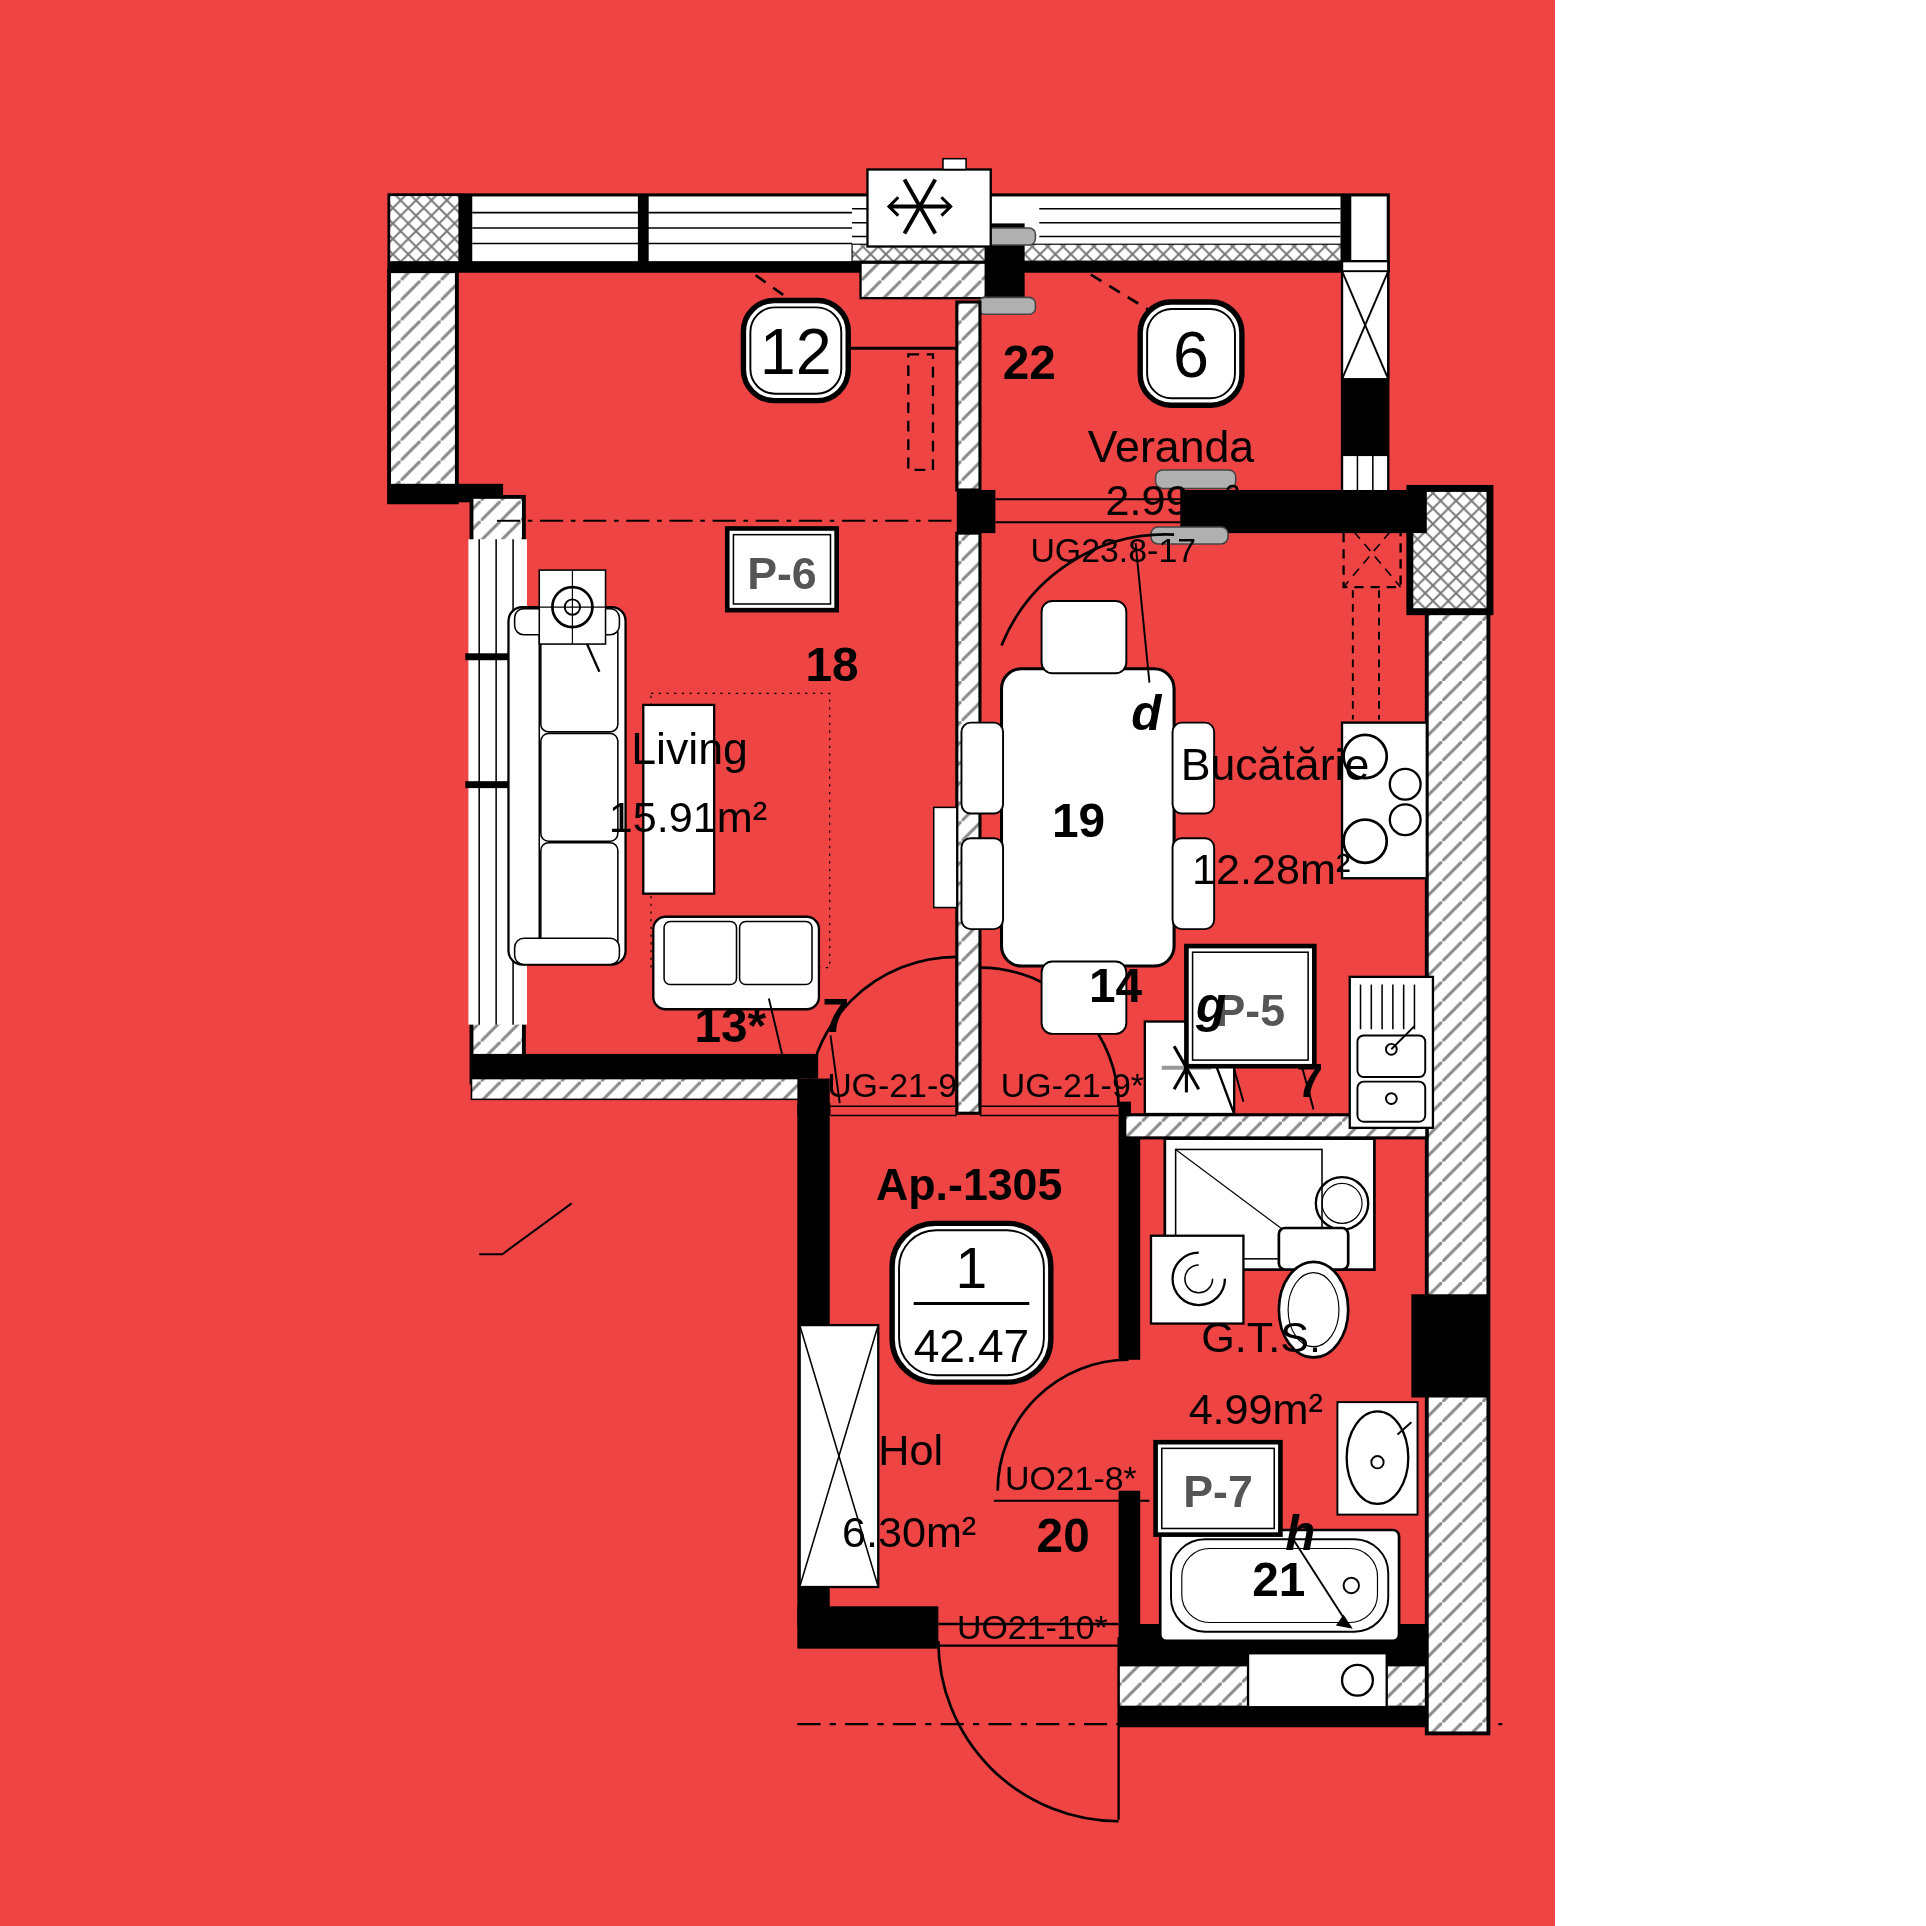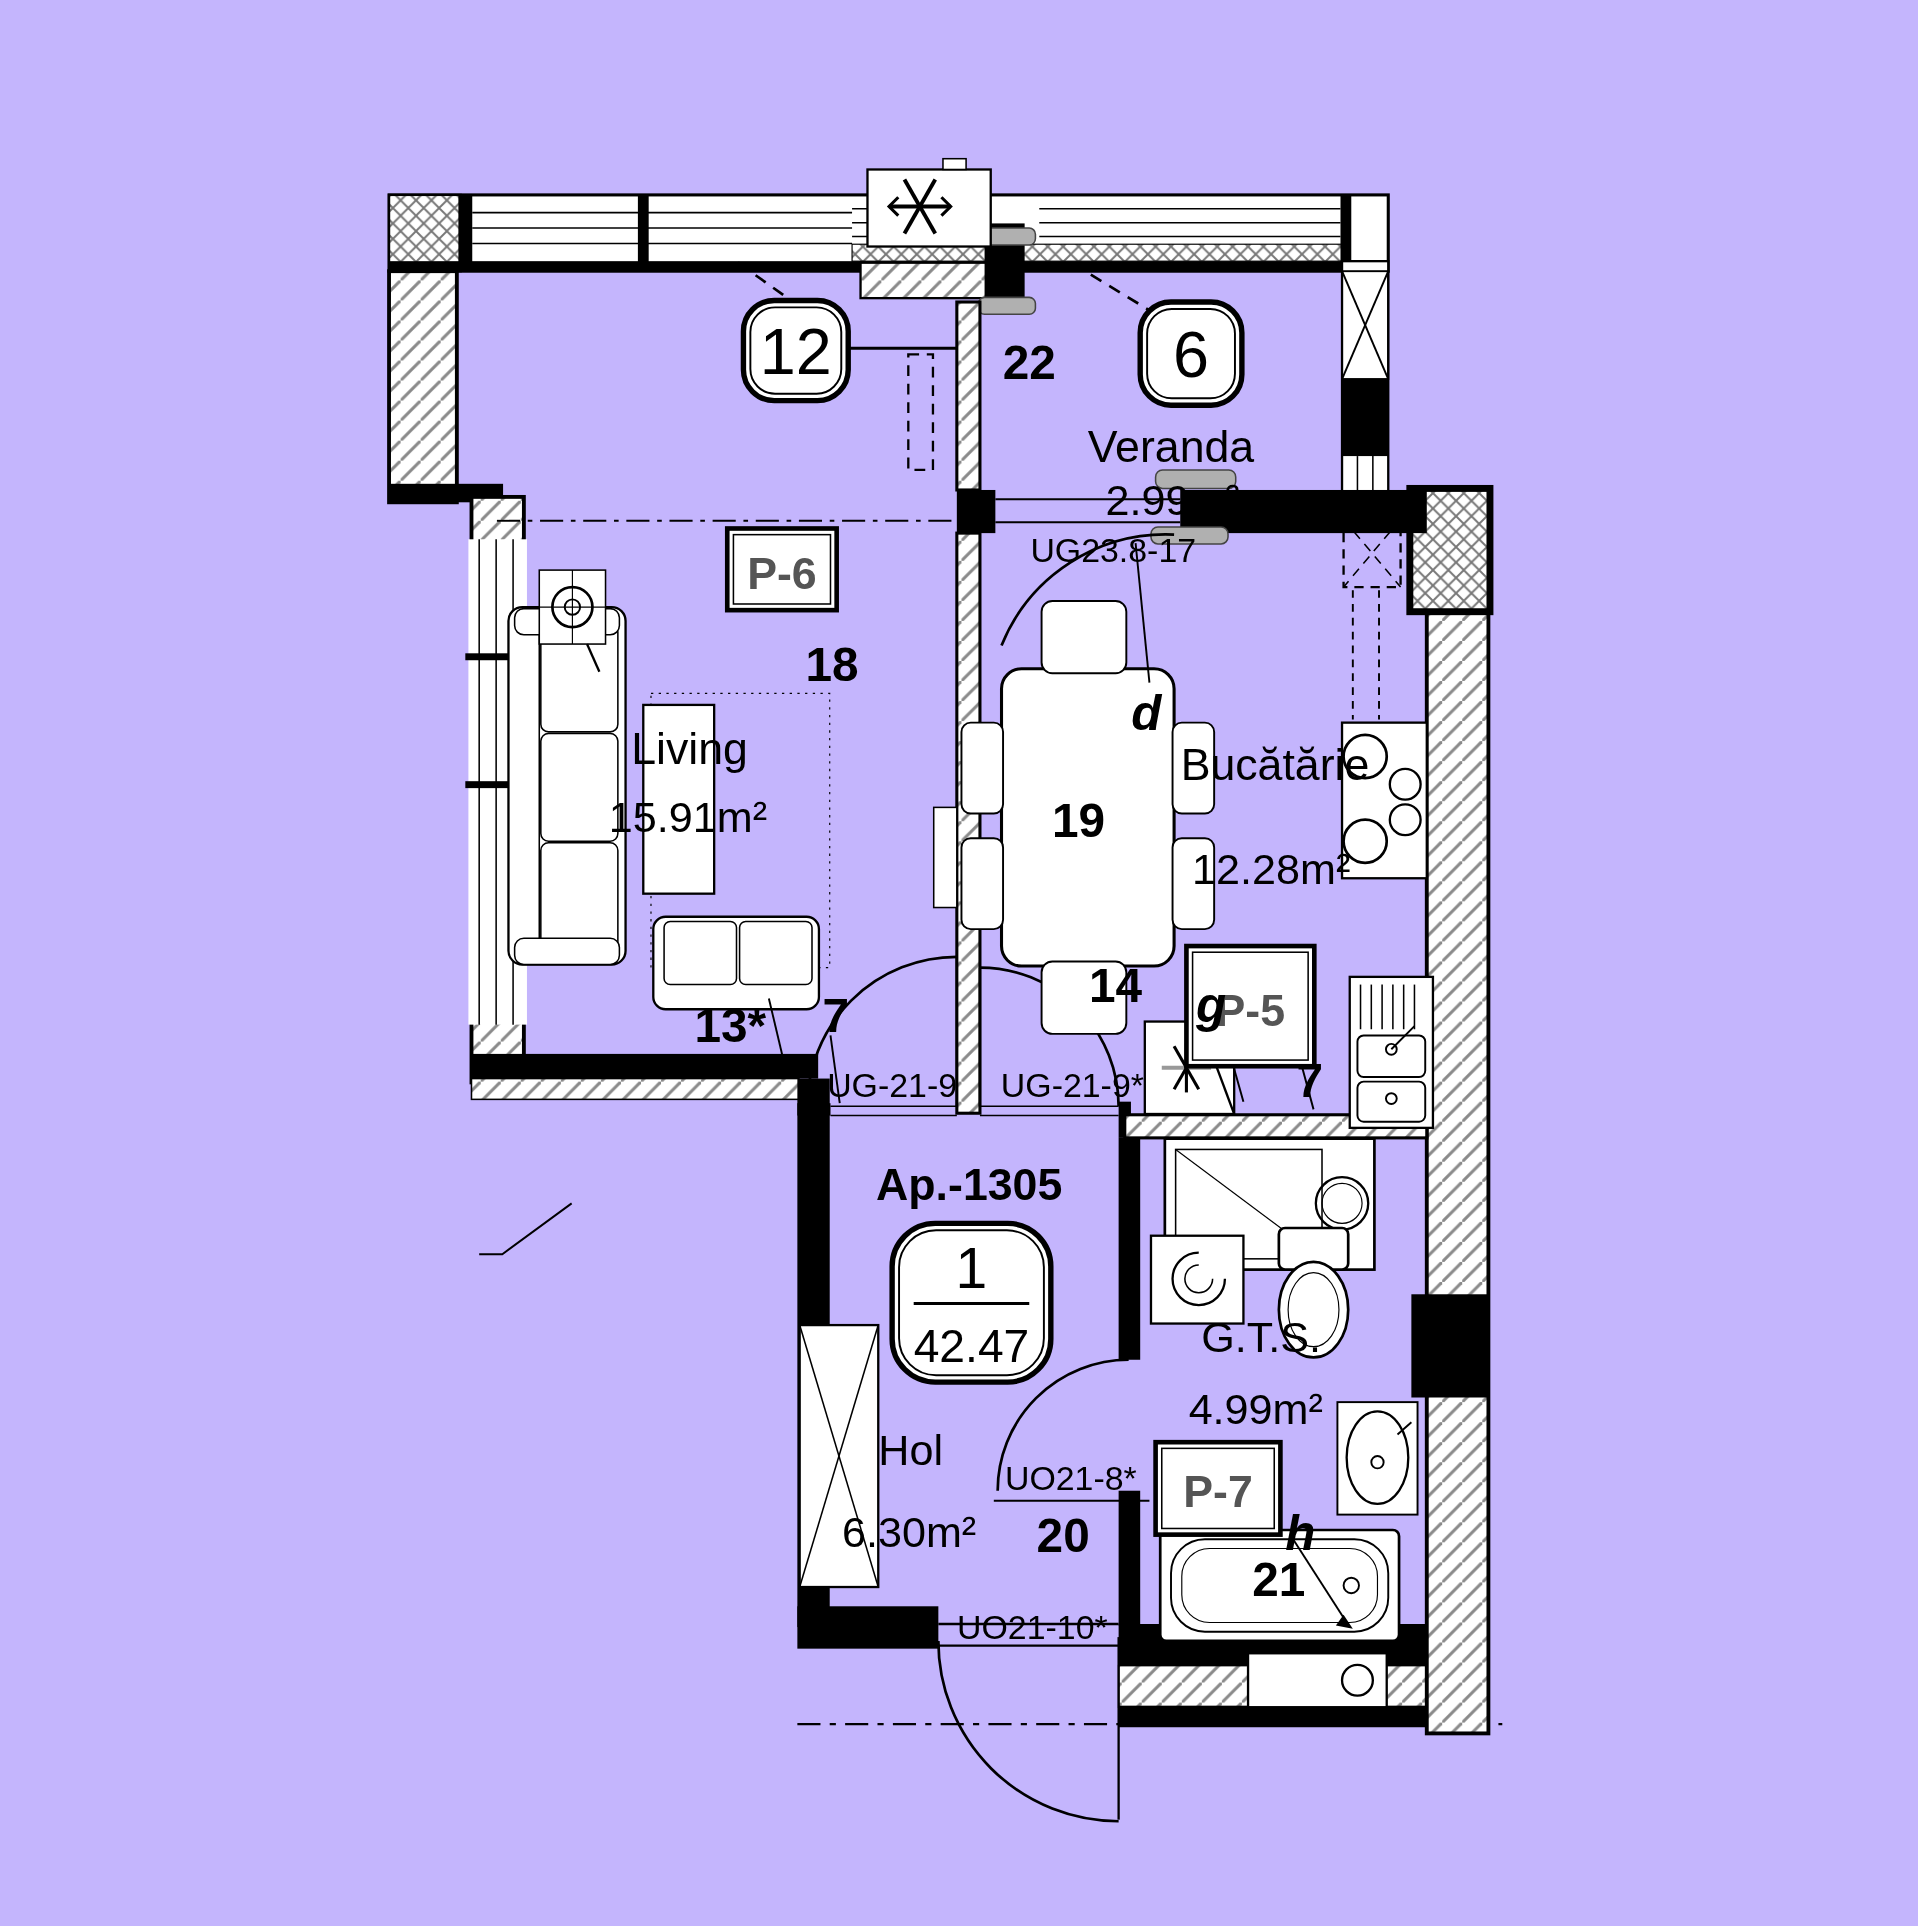--- a/index.html
+++ b/index.html
@@ -1,16 +1,16 @@
 <!DOCTYPE html>
 <html style="font-size:12.3px"><head>
 <meta charset="utf-8">
 <style>
   html,body{margin:0;padding:0;background:#fff;}
-  .canvas{position:relative;width:1918px;height:1926px;background:#c4b5fd;overflow:hidden;}
+  .canvas{position:relative;width:1555px;height:1926px;background:#ef4444;overflow:hidden;}
   svg{position:absolute;left:0;top:0;}
   text{font-family:"Liberation Sans", sans-serif;fill:#000;}
   .rm{font-size:58px;}
   .ar{font-size:56px;}
   .dc{font-size:44px;}
   .mk{font-size:62px;font-weight:700;}
   .mi{font-size:64px;font-weight:700;font-style:italic;}
   .pt{font-size:58px;font-weight:700;fill:#555;}
   .bn{font-size:84px;}
   .apb{font-size:58px;font-weight:700;}

